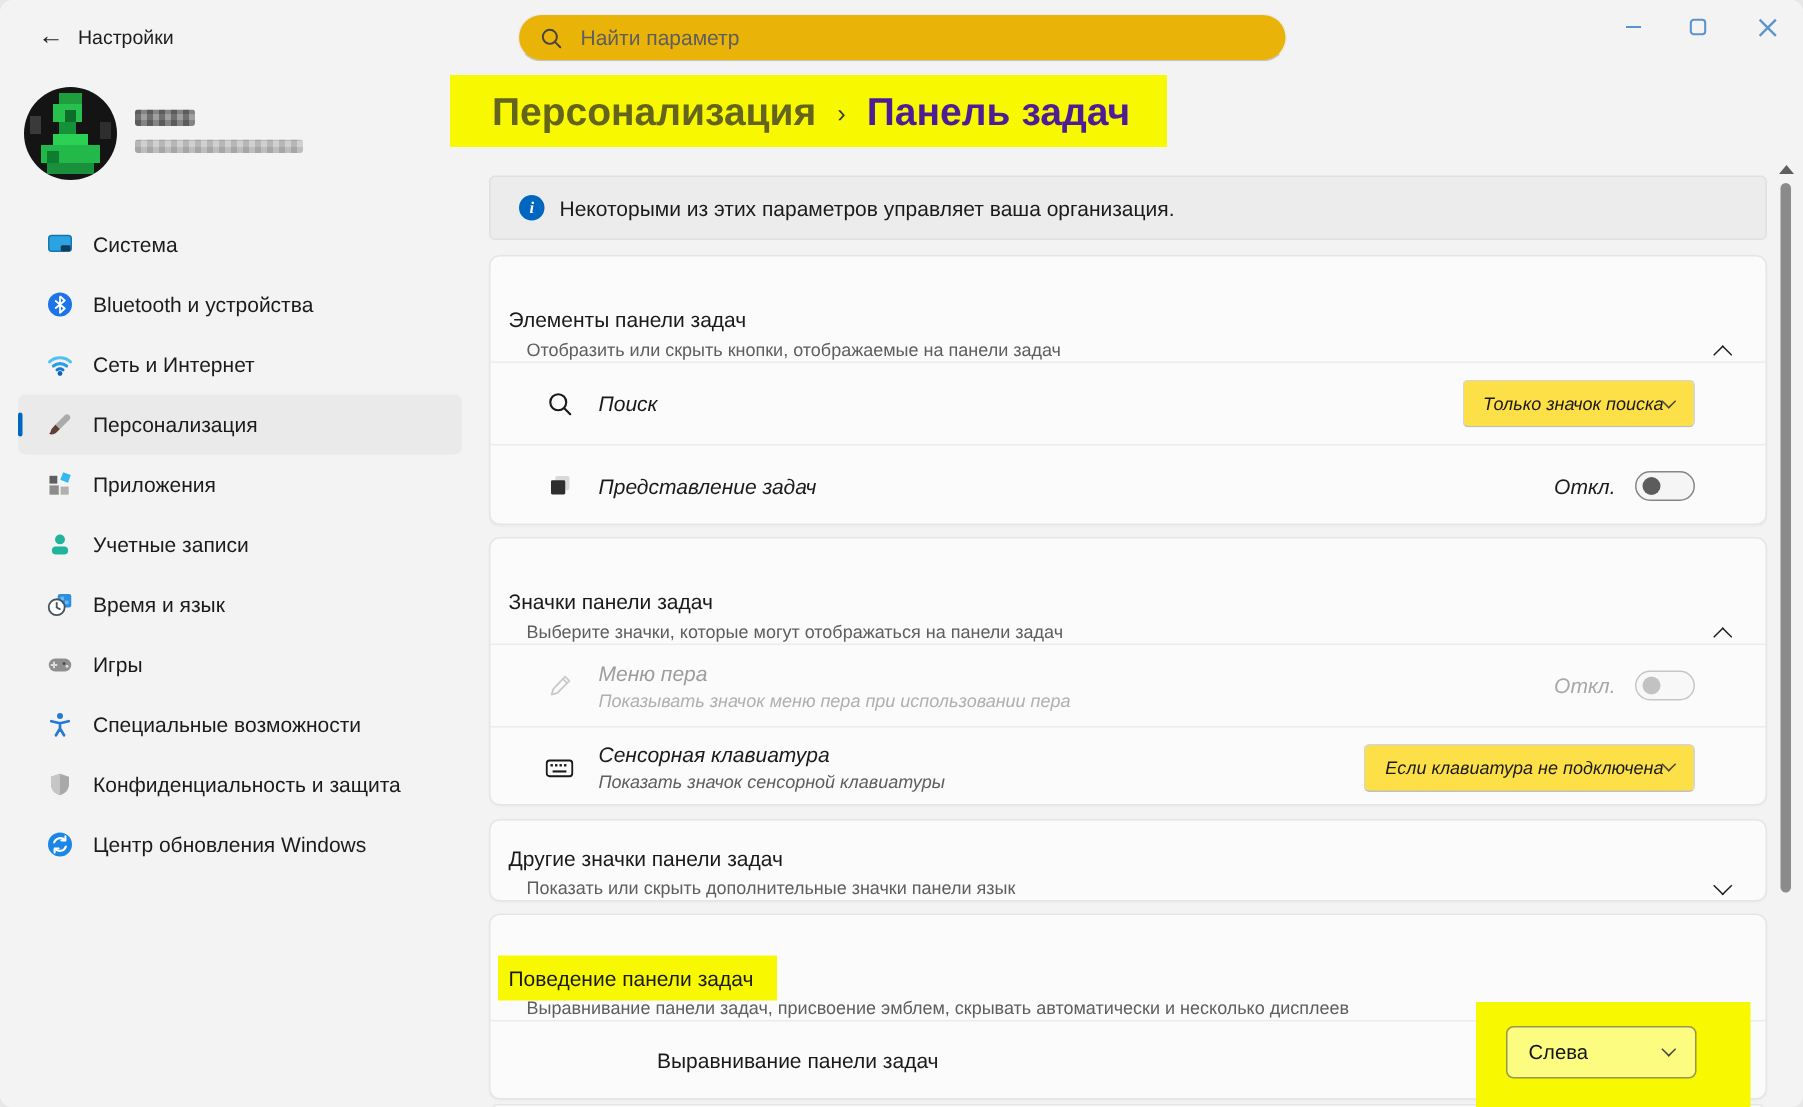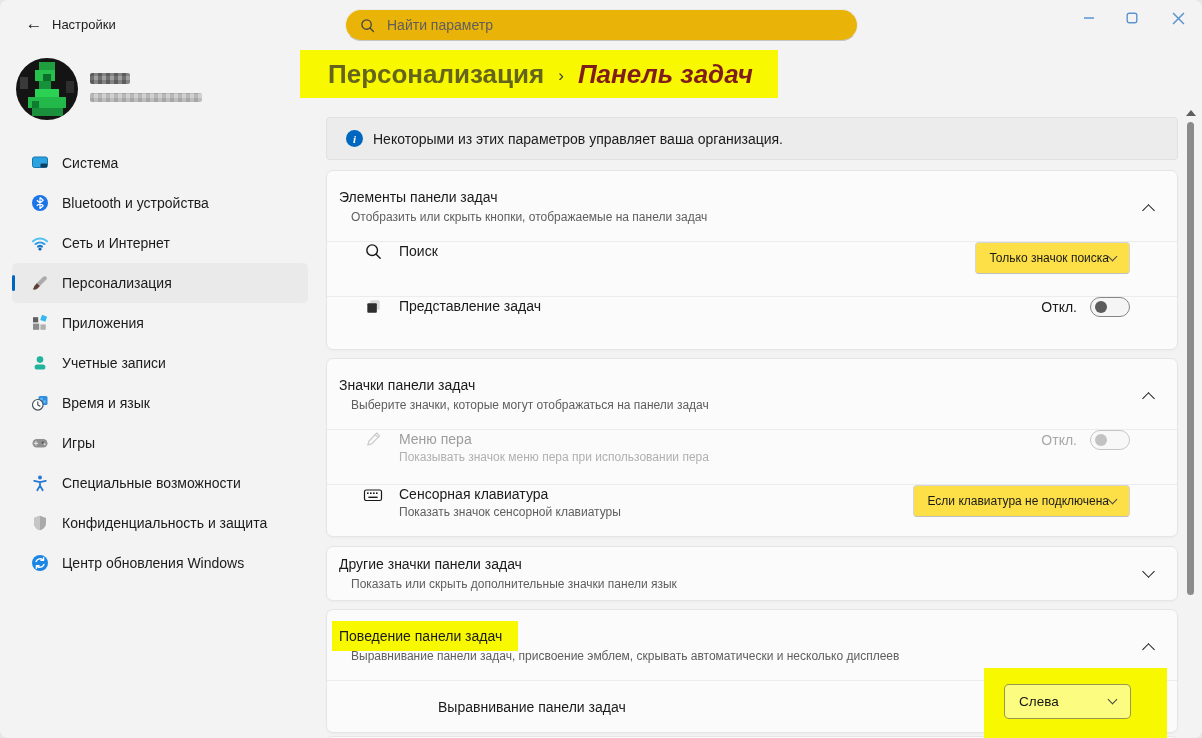--- a/index.html
+++ b/index.html
@@ -33,40 +33,40 @@
   .nav{left:0;top:143px;width:320px;}
   .nav-item{height:40px;margin:0 12px;padding-left:19px;display:flex;align-items:center;gap:13px;border-radius:5px;font-size:14px;color:#1b1b1b;cursor:pointer;position:relative;}
   .nav-item svg{flex-shrink:0;}
   .nav-item.selected{background:#eaeaea;}
   .nav-item.selected::before{content:"";position:absolute;left:0;top:12px;width:3px;height:16px;border-radius:2px;background:#0067c0;}
 
   
   .hdr-hl{left:300px;top:50px;width:478px;height:48px;background:#f8f800;display:flex;align-items:center;padding-left:28px;gap:14px;}
   .bc-parent{font-size:26px;font-weight:600;color:#64641c;cursor:pointer;}
   .bc-sep{font-size:17px;color:#3c3c3c;margin-top:4px;}
-  .bc-current{font-size:26px;font-weight:600;color:#7f1d1d;font-style:italic;}
+  .bc-current{font-size:26px;font-weight:600;color:#4c1d95;}
 
   
   .banner{left:326px;top:117px;width:852px;height:43px;background:#ececec;border:1px solid #e0e0e0;border-radius:4px;display:flex;align-items:center;padding:0 19px;}
   .info-badge{width:17px;height:17px;border-radius:50%;background:#0067c0;color:#fff;font-size:11px;font-weight:bold;display:flex;align-items:center;justify-content:center;margin-right:10px;flex-shrink:0;font-family:"Liberation Serif",serif;font-style:italic;}
   .banner-text{font-size:14px;color:#1b1b1b;}
 
   
   .card{left:326px;width:852px;background:#fbfbfb;border:1px solid #e5e5e5;border-radius:7px;box-shadow:0 1px 2px rgba(0,0,0,.03);}
   #card-items{top:170px;height:180px;}
   #card-icons{top:358px;height:179px;}
   #card-other{top:546px;height:55px;}
   #card-behavior{top:609px;height:124px;}
   #card-next{top:736px;height:6px;border-radius:7px 7px 0 0;}
-  .exp-head{display:flex;align-items:center;padding:0 24px 0 12px;cursor:pointer;}
+  .exp-head{display:flex;align-items:flex-end;padding:0 24px 0 12px;cursor:pointer;}
   .exp-head .head-text{flex:1;}
   .head-title{font-size:14px;color:#1a1a1a;line-height:19px;}
   .head-sub{font-size:12px;color:#5e5e5e;line-height:16px;margin-top:2px;margin-left:12px;}
   .h70{height:70px;}
-  .row{display:flex;align-items:flex-start;border-top:1px solid #ececec;padding:0 47px 0 36px;}
+  .row{display:flex;align-items:center;border-top:1px solid #ececec;padding:0 47px 0 36px;font-style:italic;}
   .row-icon{width:20px;display:flex;justify-content:center;margin-right:16px;flex-shrink:0;}
   .row-text{flex:1;}
   .row-label{font-size:14px;color:#1a1a1a;line-height:18px;}
   .row-sub{font-size:12px;color:#5e5e5e;line-height:15px;margin-top:2px;}
   .r55{height:55px;} .r54{height:54px;}
 
   .dd{height:32px;display:inline-flex;align-items:center;padding:0 13px;background:#fde047;border:1px solid #d5d5d5;border-bottom-color:#bfbfbf;border-radius:4px;font-size:12px;color:#1a1a1a;cursor:pointer;white-space:nowrap;}
   .toggle-group{display:flex;align-items:center;gap:13px;margin-left:16px;}
   .state{font-size:14px;color:#1b1b1b;}
   .toggle{width:40px;height:20px;border:1px solid #868686;border-radius:10px;background:#f5f5f5;position:relative;cursor:pointer;flex-shrink:0;}

